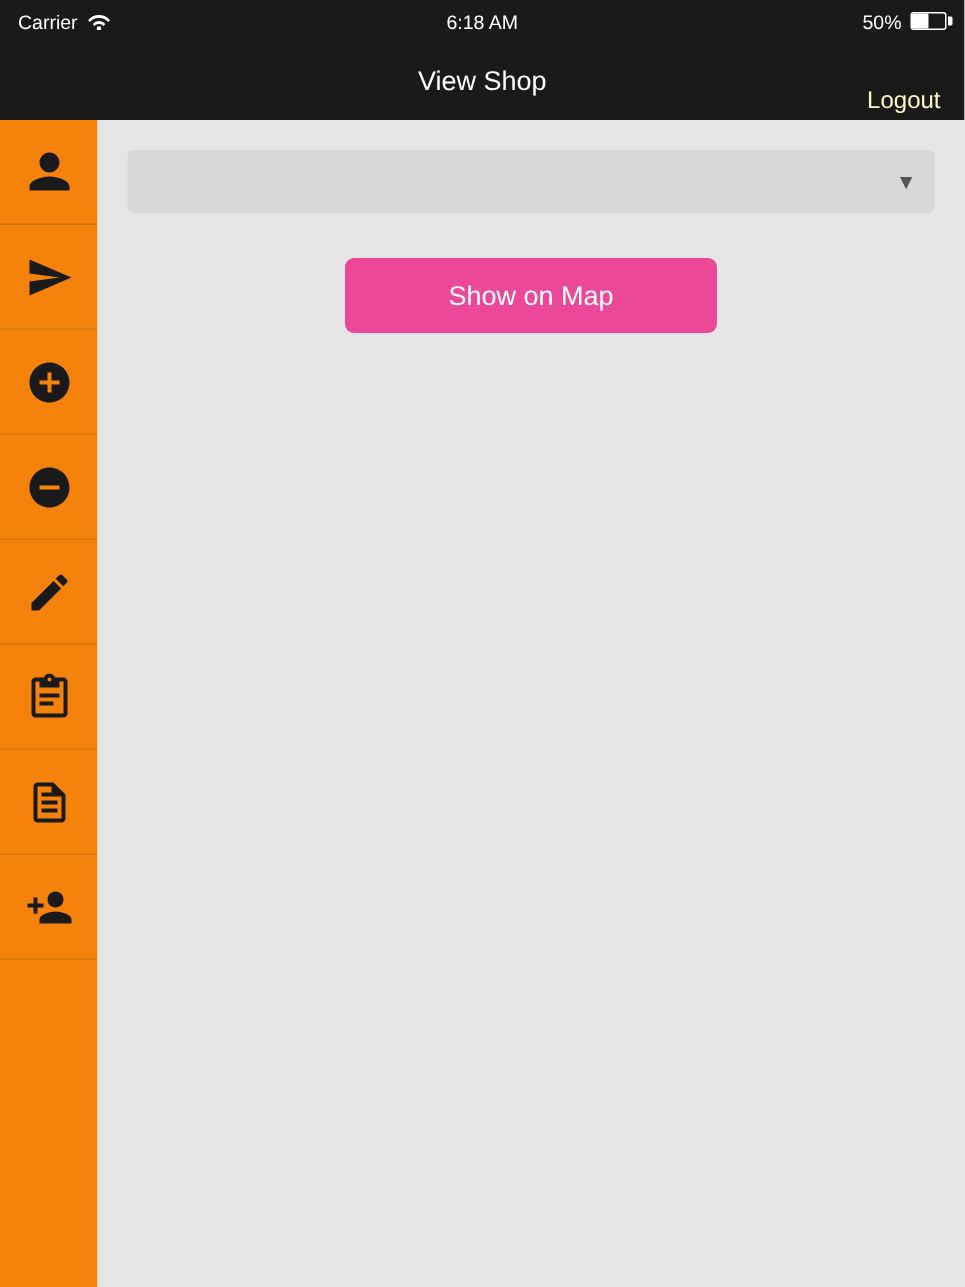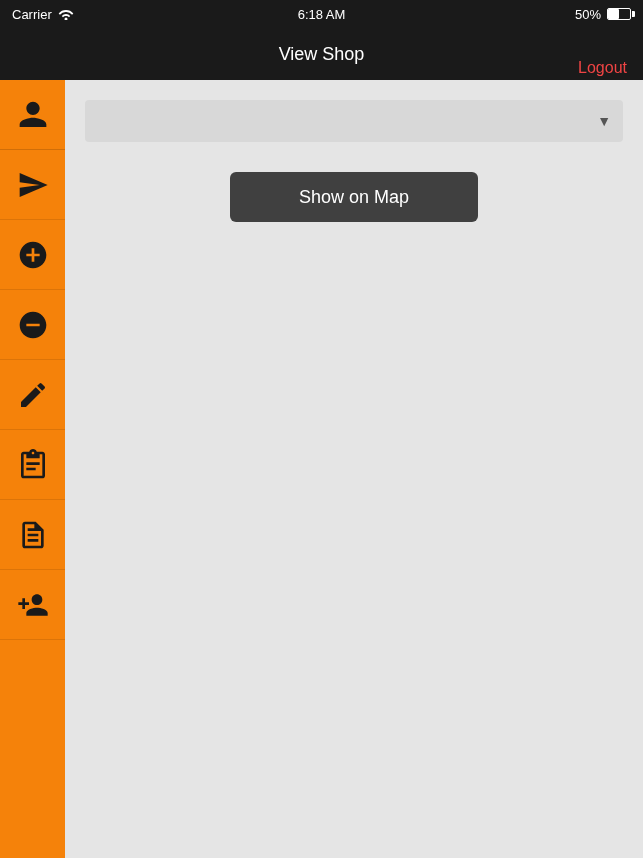--- a/index.html
+++ b/index.html
@@ -88,21 +88,21 @@
 
     .header-title {
       color: white;
       font-size: 18px;
       font-weight: 400;
     }
 
     .header-logout {
       position: absolute;
       right: 16px;
-      color: #ef4444;
+      color: #fef9c3;
       font-size: 16px;
       background: none;
       border: none;
       cursor: pointer;
       margin-top: 28px;
     }
 
     
     .main-layout {
       display: flex;
@@ -170,21 +170,21 @@
     .dropdown-arrow {
       font-size: 14px;
       color: #555;
     }
 
     
     .show-map-btn {
       display: block;
       width: 248px;
       margin: 0 auto;
-      background: #404040;
+      background: #ec4899;
       color: white;
       border: none;
       border-radius: 6px;
       height: 50px;
       font-size: 18px;
       font-weight: 400;
       cursor: pointer;
       text-align: center;
       line-height: 50px;
     }

